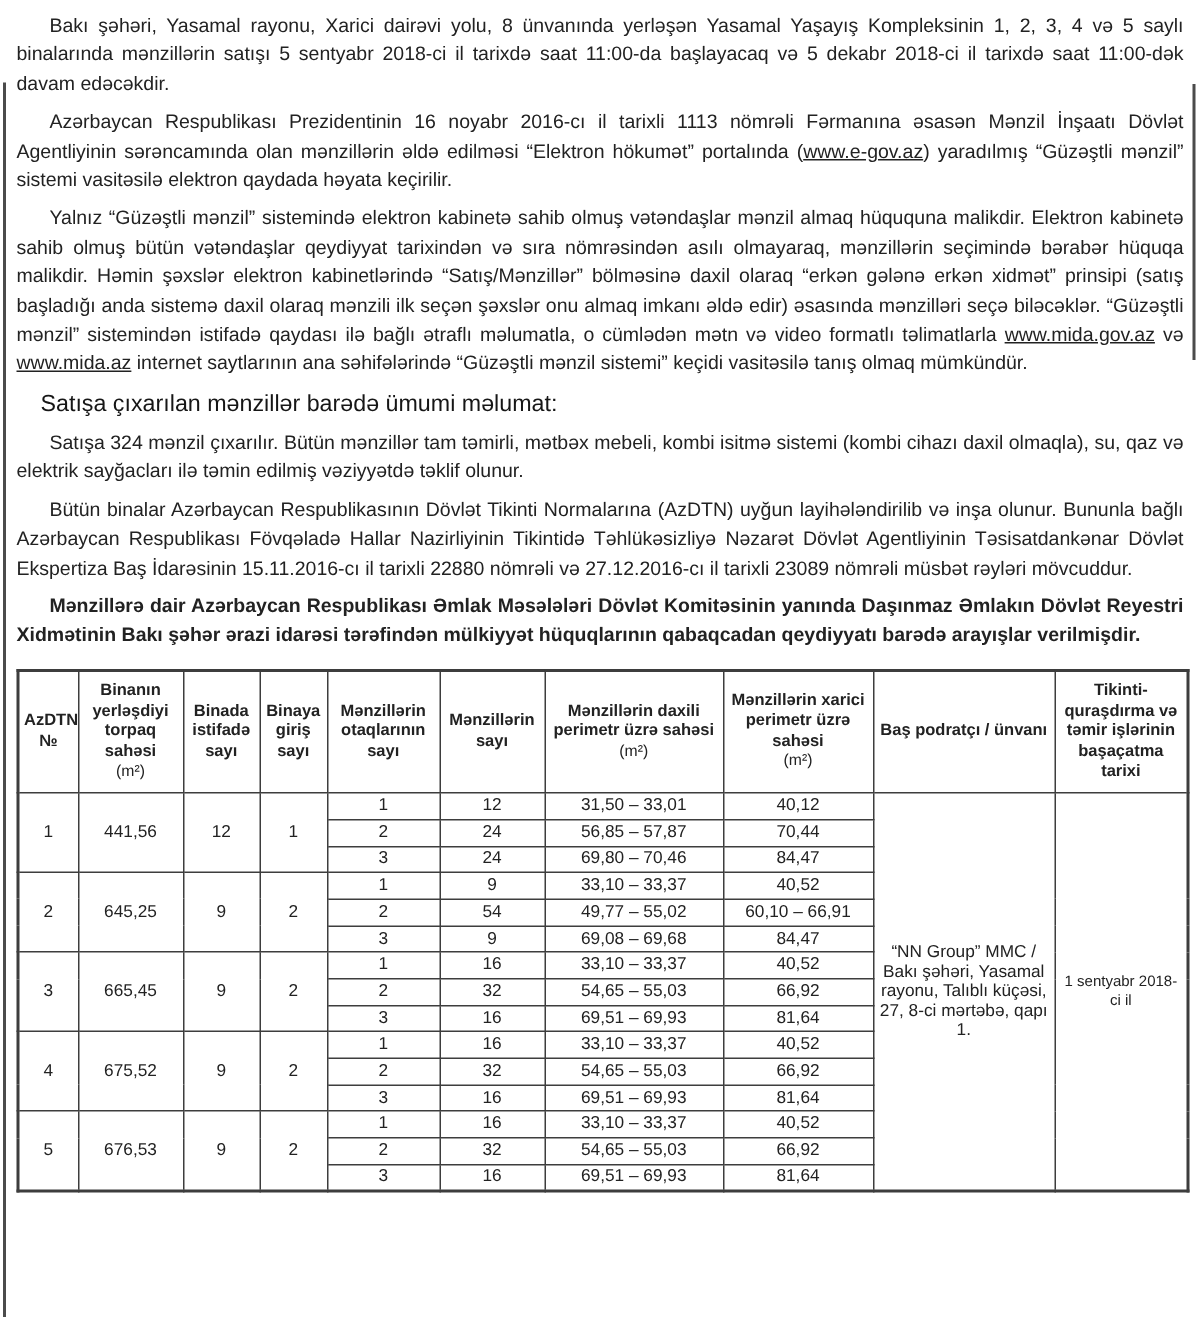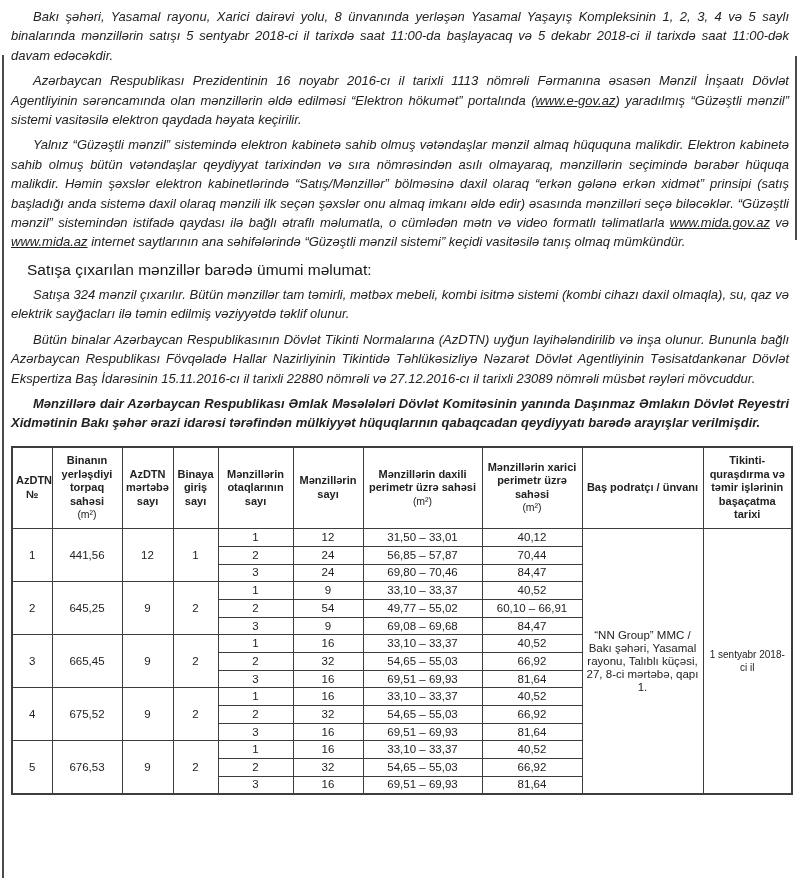--- a/index.html
+++ b/index.html
@@ -15,21 +15,20 @@
   .page {
     padding: 7px 11px 0 11px;
   }
   .para {
     font-size: 13px;
     line-height: 19.4px;
     text-align: justify;
     text-indent: 22px;
     margin-bottom: 6px;
     color: #222;
-    font-style: italic;
   }
   .para.bold { font-weight: bold; }
   .doclink {
     color: inherit;
     text-decoration: underline;
     cursor: pointer;
   }
   h2.section-heading {
     font-size: 15.5px;
     font-weight: normal;
@@ -120,21 +119,21 @@
           <col style="width:70px">
         <col style="width:119px">
           <col style="width:100px">
           <col style="width:121px">
         <col style="width:89px">
       </colgroup>
       <thead>
         <tr>
           <th><span>AzDTN №</span><span class="unit"></span></th>
           <th><span>Binanın yerləşdiyi torpaq sahəsi</span><span class="unit">(m²)</span></th>
-          <th><span>AzDTN mərtəbə sayı</span><span class="unit"></span></th>
+          <th><span>Binada istifadə sayı</span><span class="unit"></span></th>
           <th><span>Binaya giriş sayı</span><span class="unit"></span></th>
           <th><span>Mənzillərin otaqlarının sayı</span><span class="unit"></span></th>
           <th><span>Mənzillərin sayı</span><span class="unit"></span></th>
           <th><span>Mənzillərin daxili perimetr üzrə sahəsi</span><span class="unit">(m²)</span></th>
           <th><span>Mənzillərin xarici perimetr üzrə sahəsi</span><span class="unit">(m²)</span></th>
           <th><span>Baş podratçı / ünvanı</span><span class="unit"></span></th>
           <th><span>Tikinti-quraşdırma və təmir işlərinin başaçatma tarixi</span><span class="unit"></span></th>
         </tr>
       </thead>
       <tbody>

